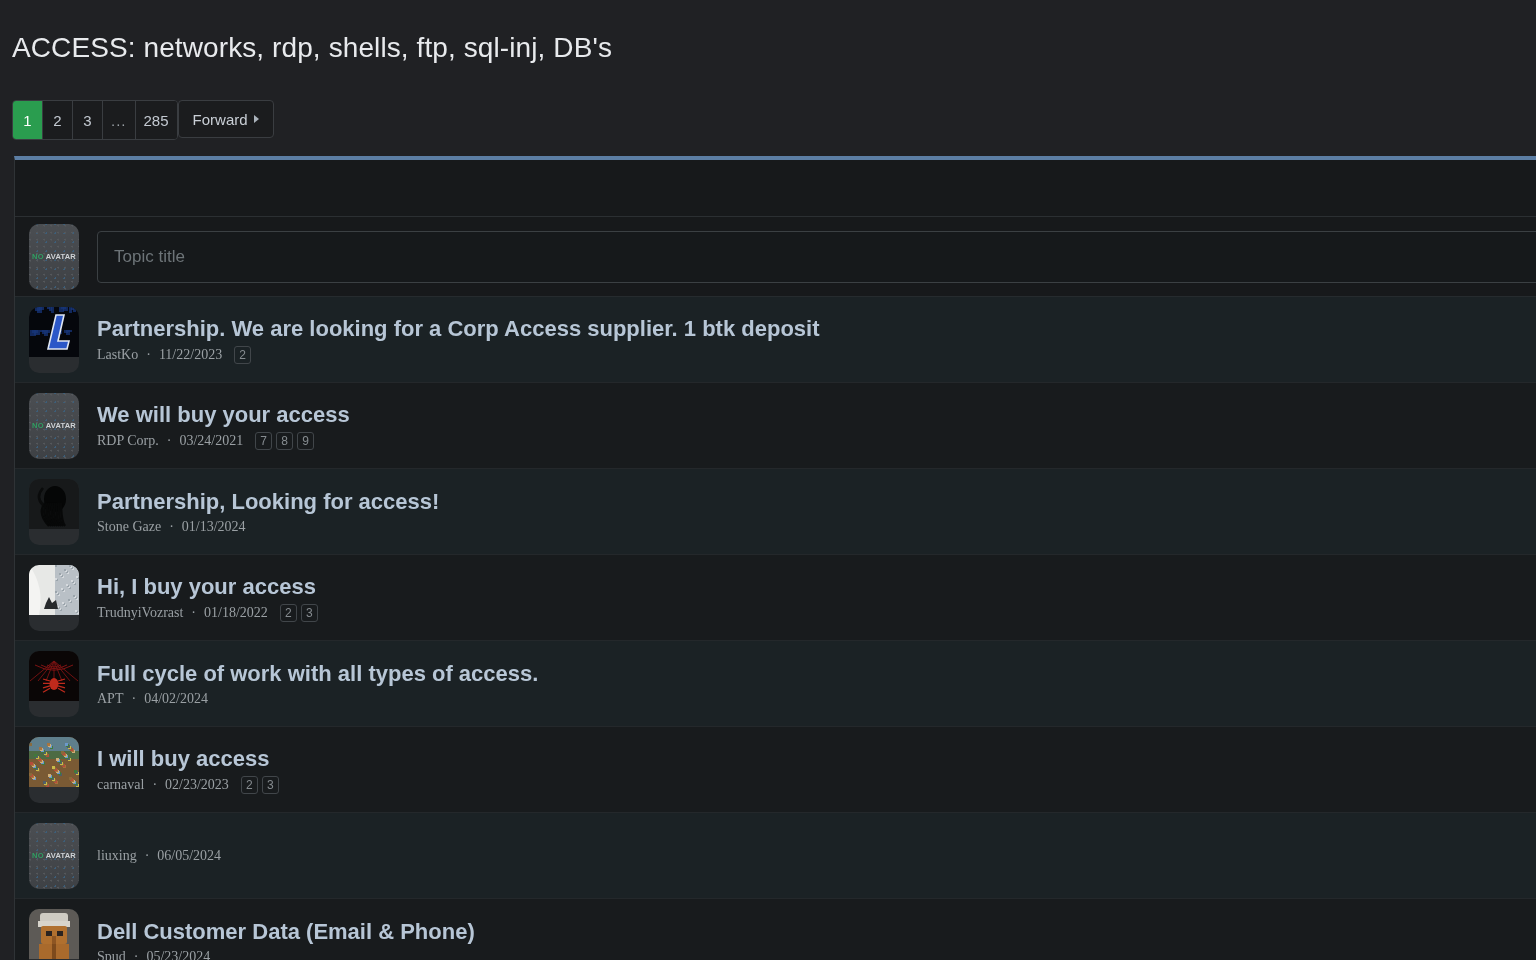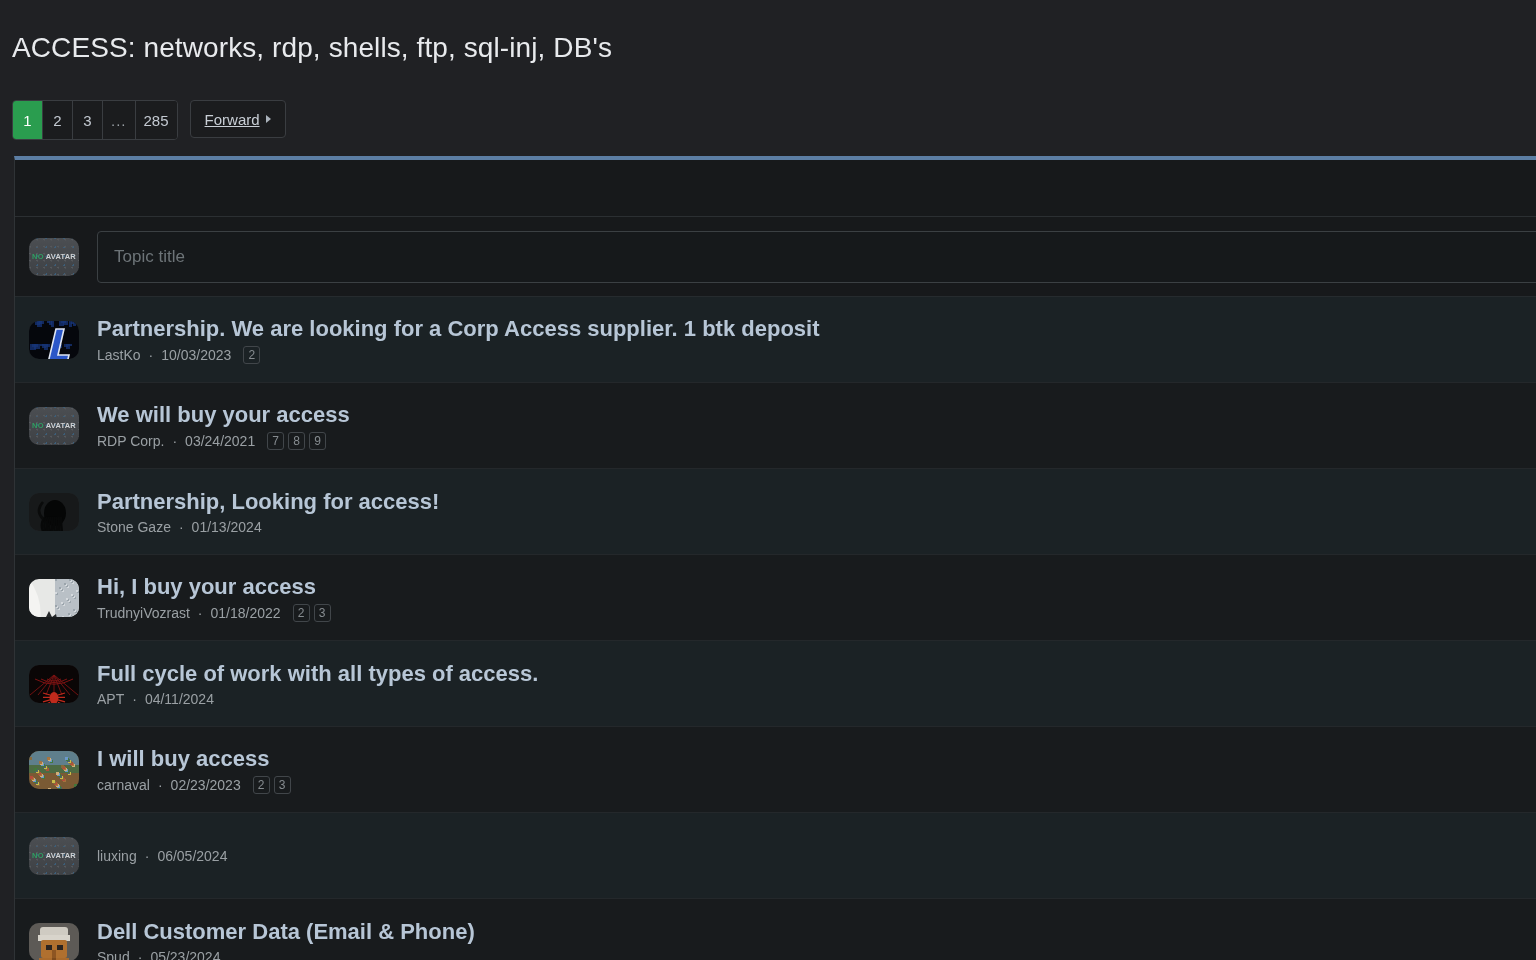--- a/index.html
+++ b/index.html
@@ -61,34 +61,32 @@
     cursor: pointer;
     user-select: none;
   }
   .pg:last-child { border-right: none; }
   .pg.active {
     background: #2a9d4f;
     color: #ffffff;
   }
   .pg.ellipsis { color: #9aa0a6; letter-spacing: 1px; }
   .pagenav-forward {
-    margin-left: 12px;
     height: 38px;
     padding: 0 14px;
     display: flex;
     align-items: center;
     gap: 6px;
     border: 1px solid #3a3d41;
     border-radius: 4px;
     background: #1b1c1e;
     color: #c9cfd6;
     font-size: 15px;
     cursor: pointer;
     user-select: none;
-    text-decoration: underline;
   }
   .caret-right {
     width: 0; height: 0;
     border-left: 5px solid #aab2bb;
     border-top: 4px solid transparent;
     border-bottom: 4px solid transparent;
     display: inline-block;
   }
 
   
@@ -153,40 +151,40 @@
     white-space: nowrap;
   }
   .meta {
     display: flex;
     align-items: center;
     gap: 8px;
     color: #9aa0a4;
     font-size: 14px;
     white-space: nowrap;
   }
-  .meta-text { color: #9aa0a4; }
+  .meta-text { color: #9aa0a4; font-family: Liberation Serif, serif; }
   .pagebadges { display: flex; gap: 4px; margin-left: 4px; }
   .pagebadge {
     min-width: 17px;
     height: 18px;
     padding: 0 3px;
     border: 1px solid #41464a;
     border-radius: 3px;
     color: #868c90;
     font-size: 12px;
     display: flex;
     align-items: center;
     justify-content: center;
     background: transparent;
   }
 
   
   .avatar {
     width: 50px;
-    height: 38px;
+    height: 66px;
     border-radius: 10px;
     flex: 0 0 50px;
     overflow: hidden;
     position: relative;
     background: #2a2d30;
   }
   .avatar svg { display: block; width: 50px; height: 50px; }
 
   .noavatar {
     background:
@@ -270,21 +268,21 @@
               <rect x="40" y="0" width="3" height="6" fill="#17367a" opacity="0.75"></rect>
               <rect x="11" y="23" width="4" height="2" fill="#17367a" opacity="0.75"></rect>
               <path d="M27 8 L35 8 L29 34 L40 34 L38 42 L19 42 Z" fill="#2b57c8" stroke="#dfe6f2" stroke-width="1.6"></path>
             </svg>
           </div>
           <div class="rowbody">
             <div class="topic-title">Partnership. We are looking for a Corp Access supplier. 1 btk deposit</div>
             <div class="meta">
               <span class="meta-text">LastKo</span>
               <span class="meta-text">·</span>
-              <span class="meta-text">10/03/2023</span>
+              <span class="meta-text">11/22/2023</span>
               <span class="pagebadges">
                 <span class="pagebadge">2</span>
               </span>
             </div>
           </div>
         </div>
         <div class="row even">
           <div class="avatar noavatar">
             <span class="noavatar-txt"><span class="no">NO</span> AVATAR</span>
           </div>
@@ -423,21 +421,21 @@
               <path d="M29 34.8 l7 2" stroke="#c02a1c" stroke-width="1.3" fill="none"></path>
               <path d="M21 37.2 l-7 4" stroke="#c02a1c" stroke-width="1.3" fill="none"></path>
               <path d="M29 37.2 l7 4" stroke="#c02a1c" stroke-width="1.3" fill="none"></path>
             </svg>
           </div>
           <div class="rowbody">
             <div class="topic-title">Full cycle of work with all types of access.</div>
             <div class="meta">
               <span class="meta-text">APT</span>
               <span class="meta-text">·</span>
-              <span class="meta-text">04/11/2024</span>
+              <span class="meta-text">04/02/2024</span>
             </div>
           </div>
         </div>
         <div class="row even">
           <div class="avatar">
             <svg viewBox="0 0 50 50">
               <rect x="0" y="0" width="50" height="50" fill="#7a5a34"></rect>
               <rect x="0" y="0" width="50" height="16" fill="#5f7f8c"></rect>
               <rect x="0" y="14" width="50" height="8" fill="#4d6b43"></rect>
               <rect x="0" y="6" width="3" height="3" fill="#8a6a3a" opacity="0.95"></rect>

